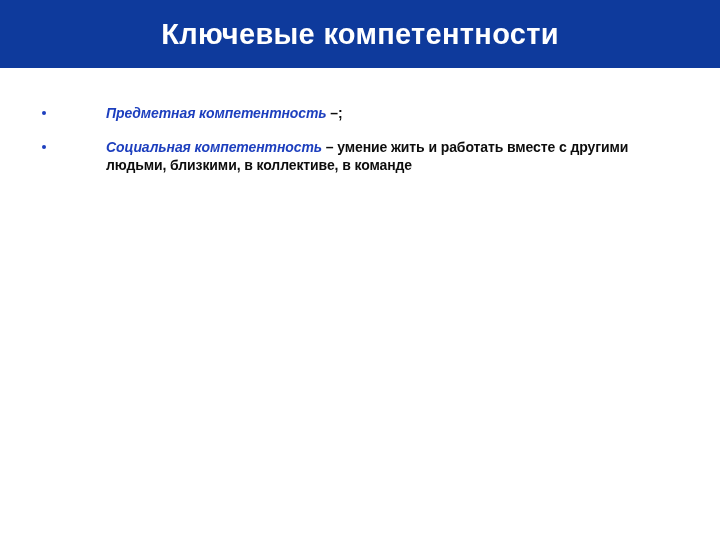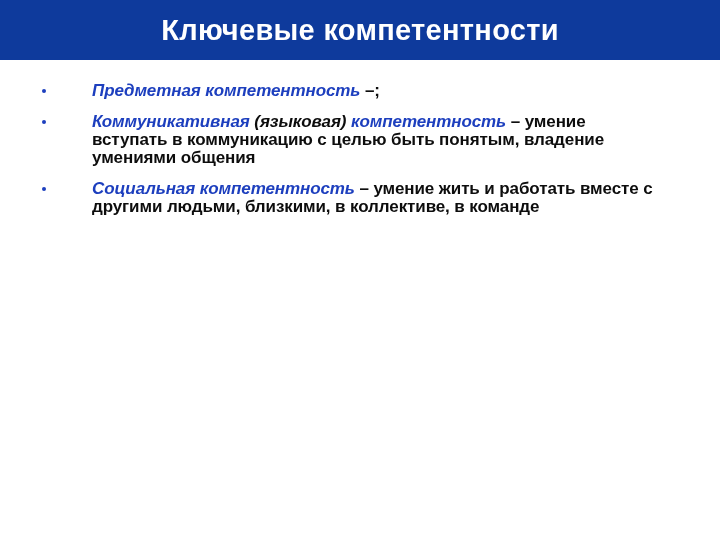--- a/index.html
+++ b/index.html
@@ -6,21 +6,21 @@
   .slide {
     position: relative;
     width: 720px;
     height: 540px;
     background: var(--bg, #ffffff);
     font-family: "Liberation Sans", sans-serif;
     overflow: hidden;
     margin: 0 auto;
   }
   .title-bar {
-    height: 60px;
+    height: 68px;
     background: var(--header-bg, #0e3a9c);
     display: flex;
     align-items: center;
     justify-content: center;
   }
   .slide-title {
     margin: 0;
     color: var(--title-text, #ffffff);
     font-size: 29px;
     font-weight: bold;
@@ -37,22 +37,22 @@
   .dot {
     position: absolute;
     left: 2px;
     top: 7px;
     width: 4px;
     height: 4px;
     border-radius: 50%;
     background: var(--accent-text, #1d3fbe);
   }
   .text {
-    margin: 2px;
-    font-size: 17px;
+    margin: 16px;
+    font-size: 14px;
     line-height: 18px;
     font-weight: bold;
     color: var(--body-text, #0d0d0d);
     letter-spacing: -0.1px;
   }
   .seg-accent {
     color: var(--accent-text, #1d3fbe);
     font-style: italic;
   }
   .seg-plain-italic {
@@ -67,20 +67,16 @@
   <header class="title-bar">
     <h1 class="slide-title">Ключевые компетентности</h1>
   </header>
   <main class="bullet-list">
       <div class="bullet">
         <span class="dot"></span>
         <p class="text"><span class="seg-accent">Предметная компетентность</span><span class="seg-plain"> –;</span></p>
       </div>
       <div class="bullet">
         <span class="dot"></span>
-        <p class="text"><span class="seg-accent">Коммуникативная</span><span class="seg-plain-italic"> (языковая) </span><span class="seg-accent">компетентность</span><span class="seg-plain"> – умение вступать в коммуникацию с целью быть понятым, владение умениями общения</span></p>
-      </div>
-      <div class="bullet">
-        <span class="dot"></span>
         <p class="text"><span class="seg-accent">Социальная компетентность</span><span class="seg-plain"> – умение жить и работать вместе с другими людьми, близкими, в коллективе, в команде</span></p>
       </div>
     </main>
 </div>
 
 </body></html>

